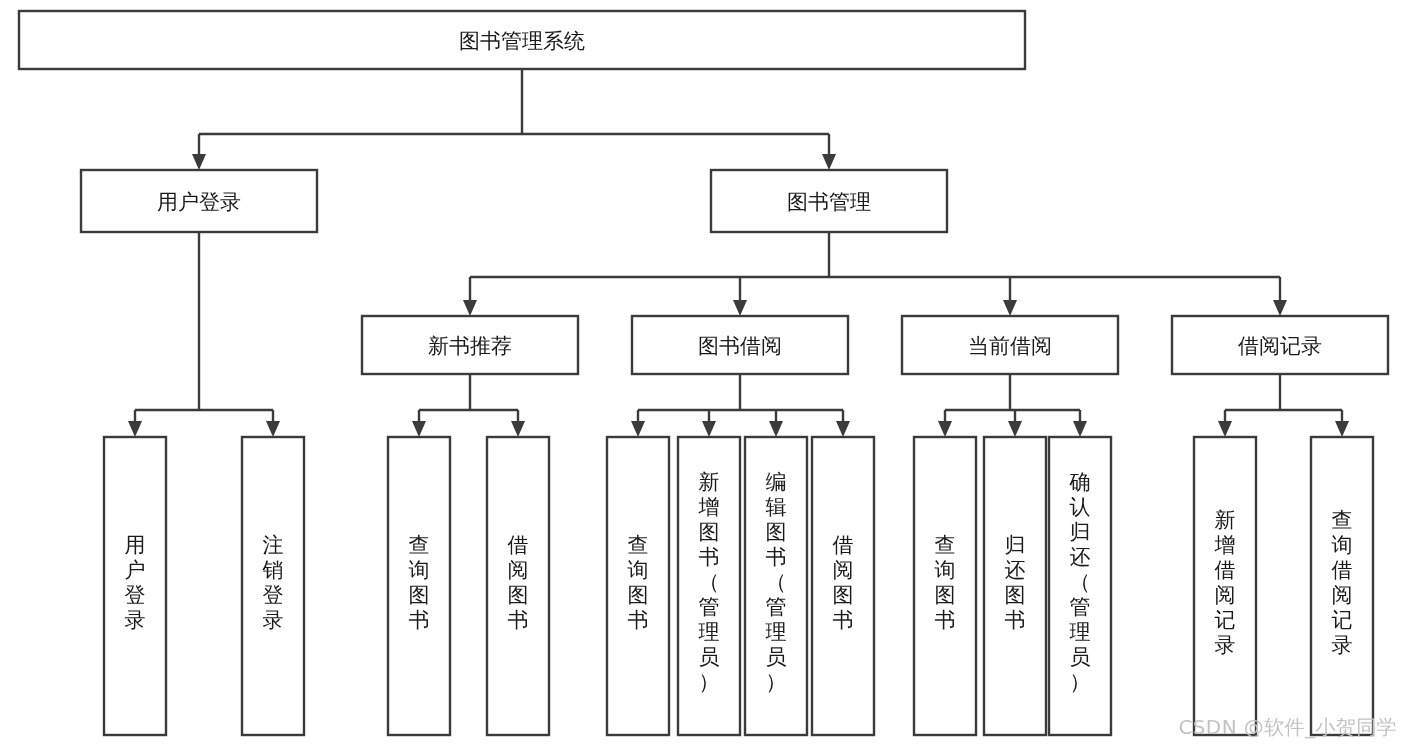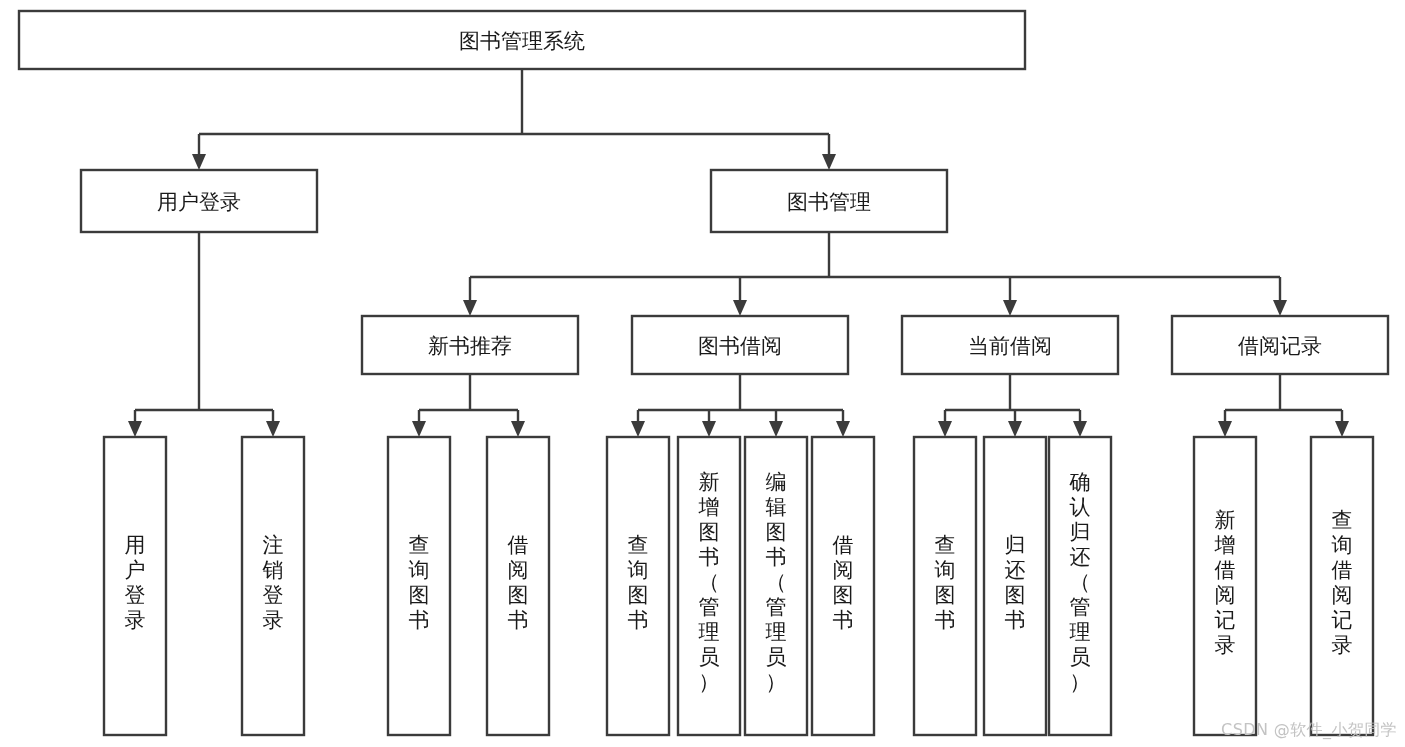--- a/index.html
+++ b/index.html
@@ -52,21 +52,21 @@
     font-family: "DejaVu Sans", "Liberation Sans", sans-serif;
     font-size: 21px;
     fill: #1a1a1a;
     text-anchor: middle;
   }
   .watermark {
     position: absolute;
     right: 8px;
     bottom: 6px;
     font-family: "DejaVu Sans", "Liberation Sans", sans-serif;
-    font-size: 16px;
+    font-size: 20px;
     color: #c3c3c3;
     letter-spacing: 0.4px;
     white-space: nowrap;
     pointer-events: none;
   }
 </style>
 </head>
 <body>
 
 <div id="diagram-root">

